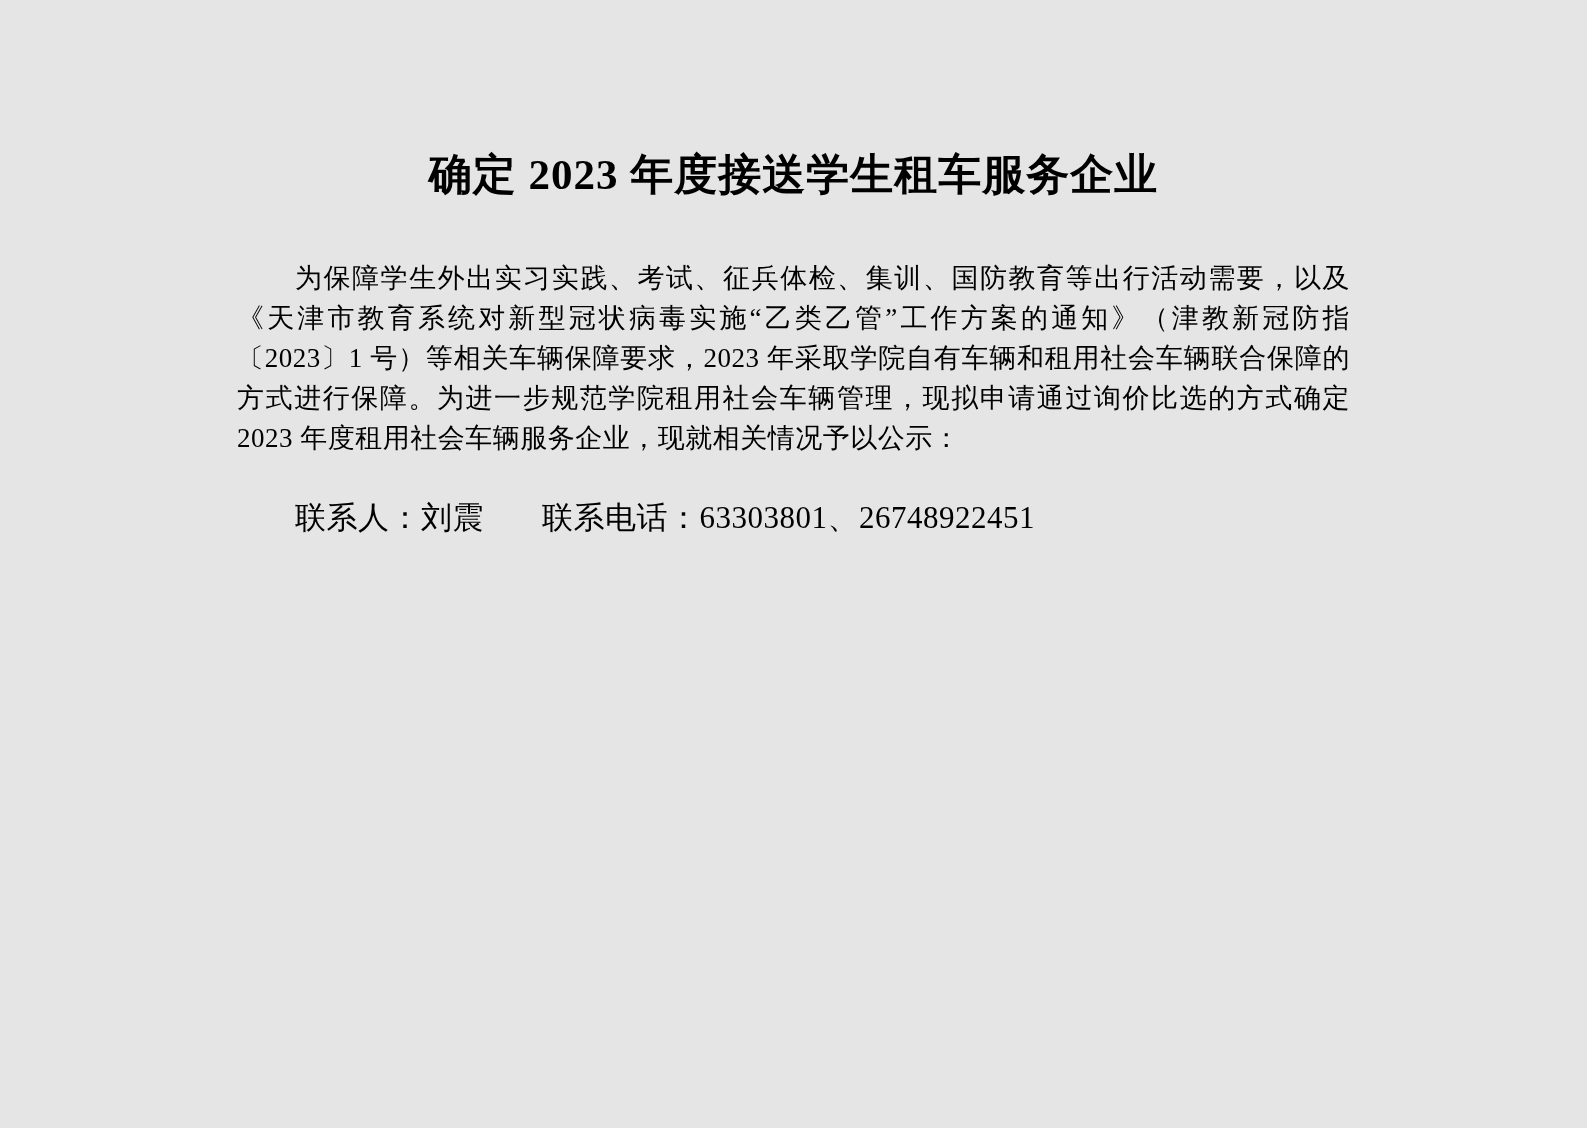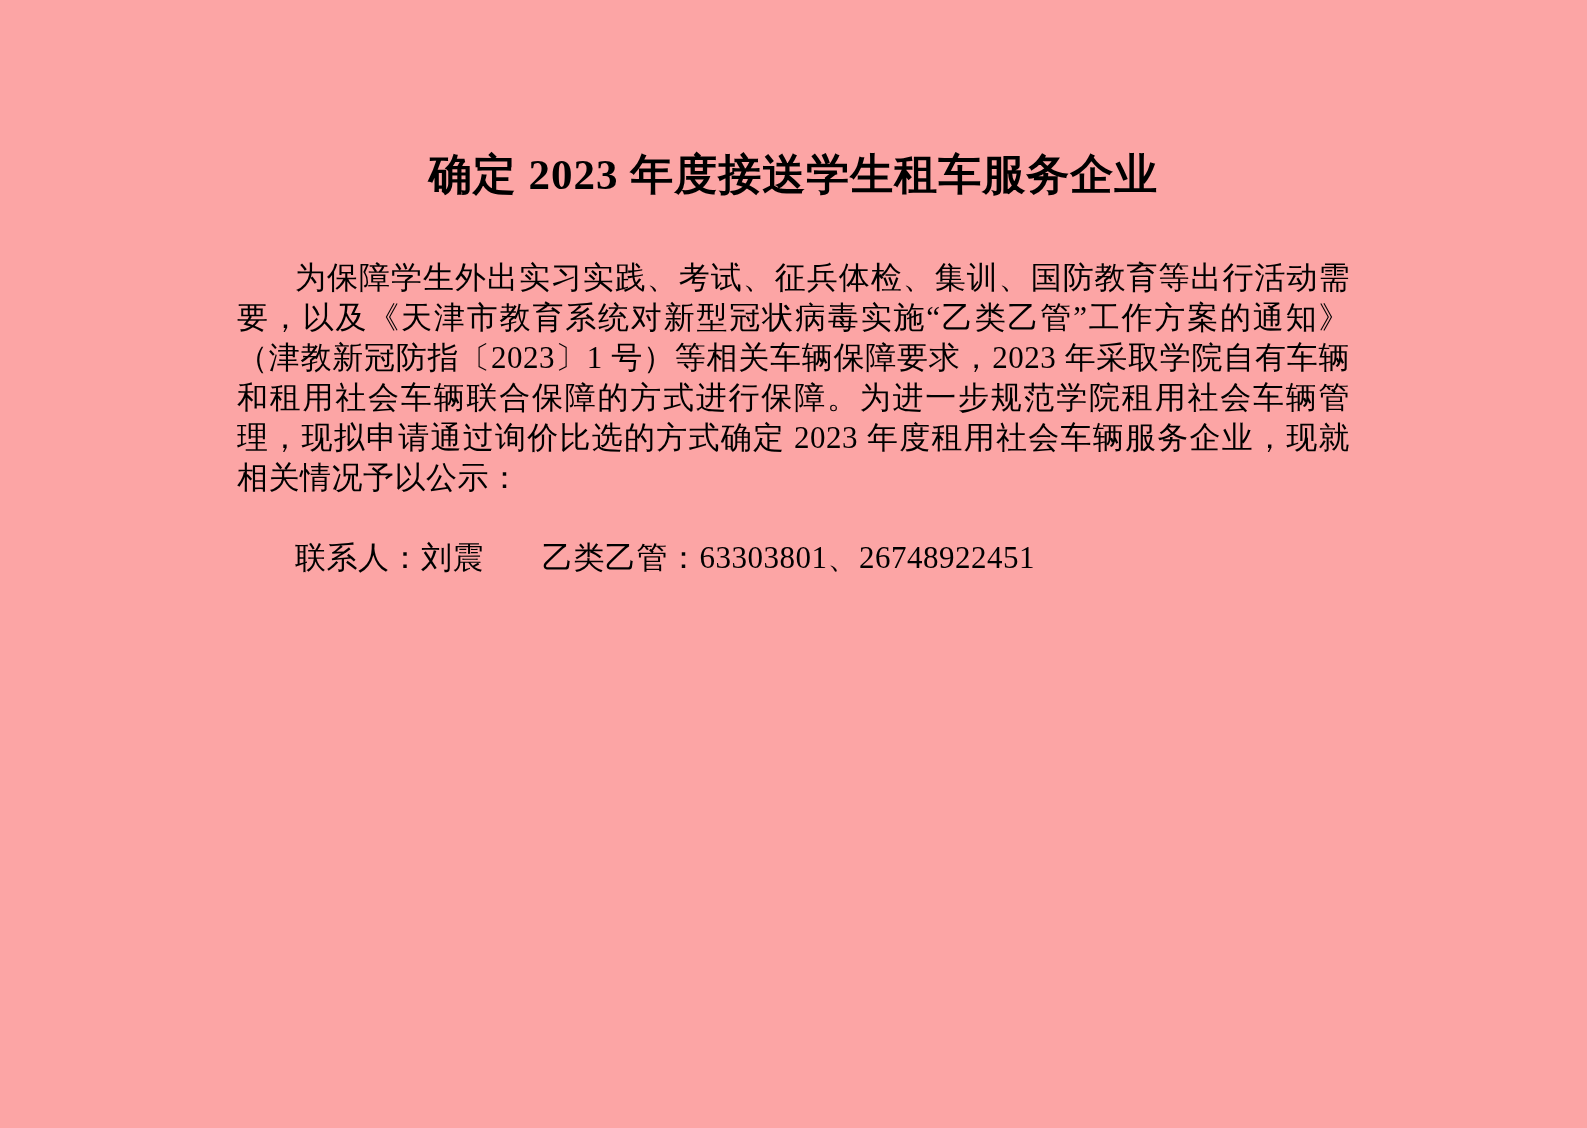--- a/index.html
+++ b/index.html
@@ -5,38 +5,38 @@
   html, body {
     margin: 0;
     padding: 0;
     background: #ffffff;
   }
   .page {
     position: relative;
     width: 1587px;
     height: 1128px;
     box-sizing: border-box;
-    background: #fca5a5;
+    background: #e5e5e5;
     color: #000000;
     font-family: "Liberation Serif", serif;
     padding: 148px 237px 0 237px;
     overflow: hidden;
   }
   .doc-title {
     margin: 0 0 56px 0;
     font-size: 43px;
     font-weight: 700;
     line-height: 1.25;
     text-align: center;
     letter-spacing: 1px;
     color: #000000;
   }
   .para {
     margin: 0 0 40px 0;
-    font-size: 31px;
+    font-size: 27px;
     line-height: 40px;
     text-align: justify;
     text-justify: inter-character;
     letter-spacing: 0.5px;
     color: #000000;
   }
   .para.indent {
     text-indent: 58px;
   }
   .contact-line {
@@ -58,16 +58,16 @@
 
 <div class="page">
 
   <h1 class="doc-title">确定 2023 年度接送学生租车服务企业</h1>
 
   <p class="para indent">为保障学生外出实习实践、考试、征兵体检、集训、国防教育等出行活动需要，以及《天津市教育系统对新型冠状病毒实施“乙类乙管”工作方案的通知》（津教新冠防指〔2023〕1 号）等相关车辆保障要求，2023 年采取学院自有车辆和租用社会车辆联合保障的方式进行保障。为进一步规范学院租用社会车辆管理，现拟申请通过询价比选的方式确定 2023 年度租用社会车辆服务企业，现就相关情况予以公示：</p>
 
 
 
   <p class="contact-line">
-    <span>联系人：</span><span>刘震</span><span class="contact-spacer"></span><span>乙类乙管：</span><span>63303801、26748922451</span>
+    <span>联系人：</span><span>刘震</span><span class="contact-spacer"></span><span>联系电话：</span><span>63303801、26748922451</span>
   </p>
 
 </div>
 
 </body></html>

